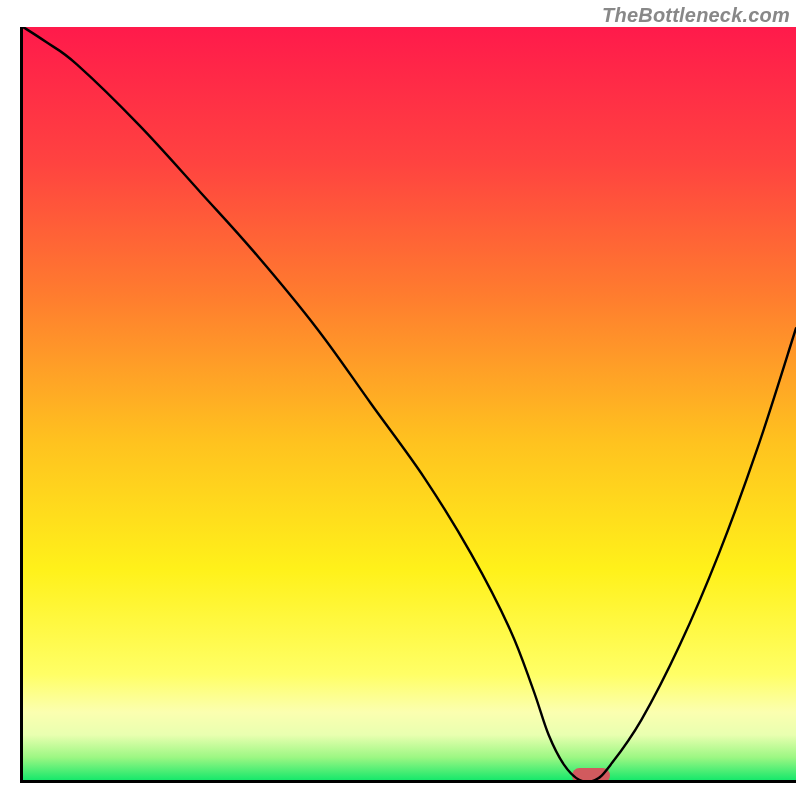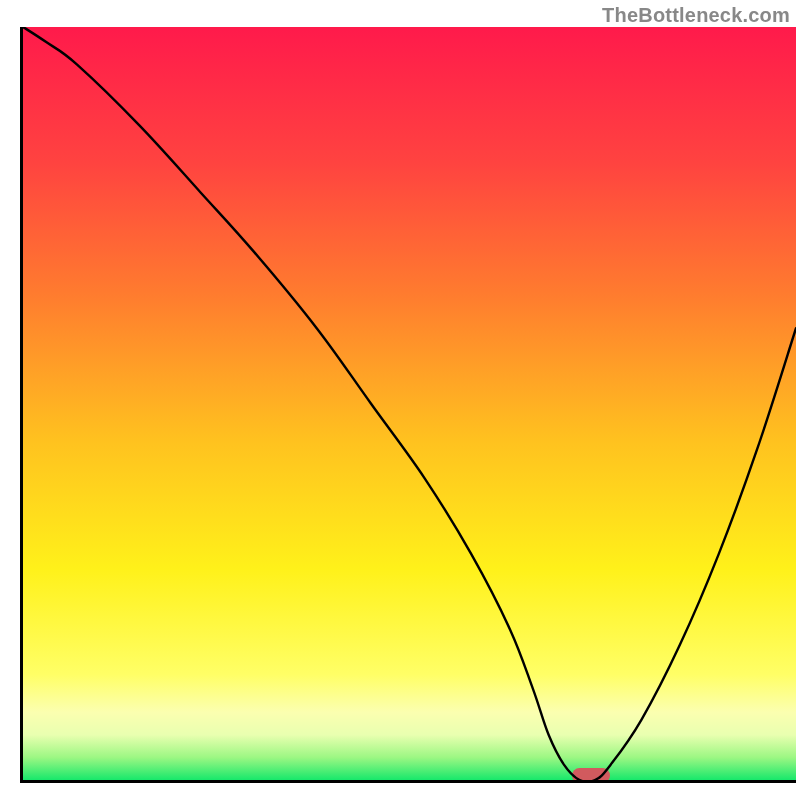--- a/index.html
+++ b/index.html
@@ -11,20 +11,21 @@
     font-family: Arial, Helvetica, sans-serif;
   }
   .watermark {
     position: absolute;
     top: 4px;
     right: 10px;
     font-size: 20px;
     font-weight: bold;
     color: #888888;
     letter-spacing: 0.2px;
+    font-style: italic;
   }
   .plot-area {
     position: absolute;
     left: 20px;
     top: 27px;
     width: 773px;
     height: 753px;
     border-left: 3px solid #000;
     border-bottom: 3px solid #000;
     overflow: hidden;

